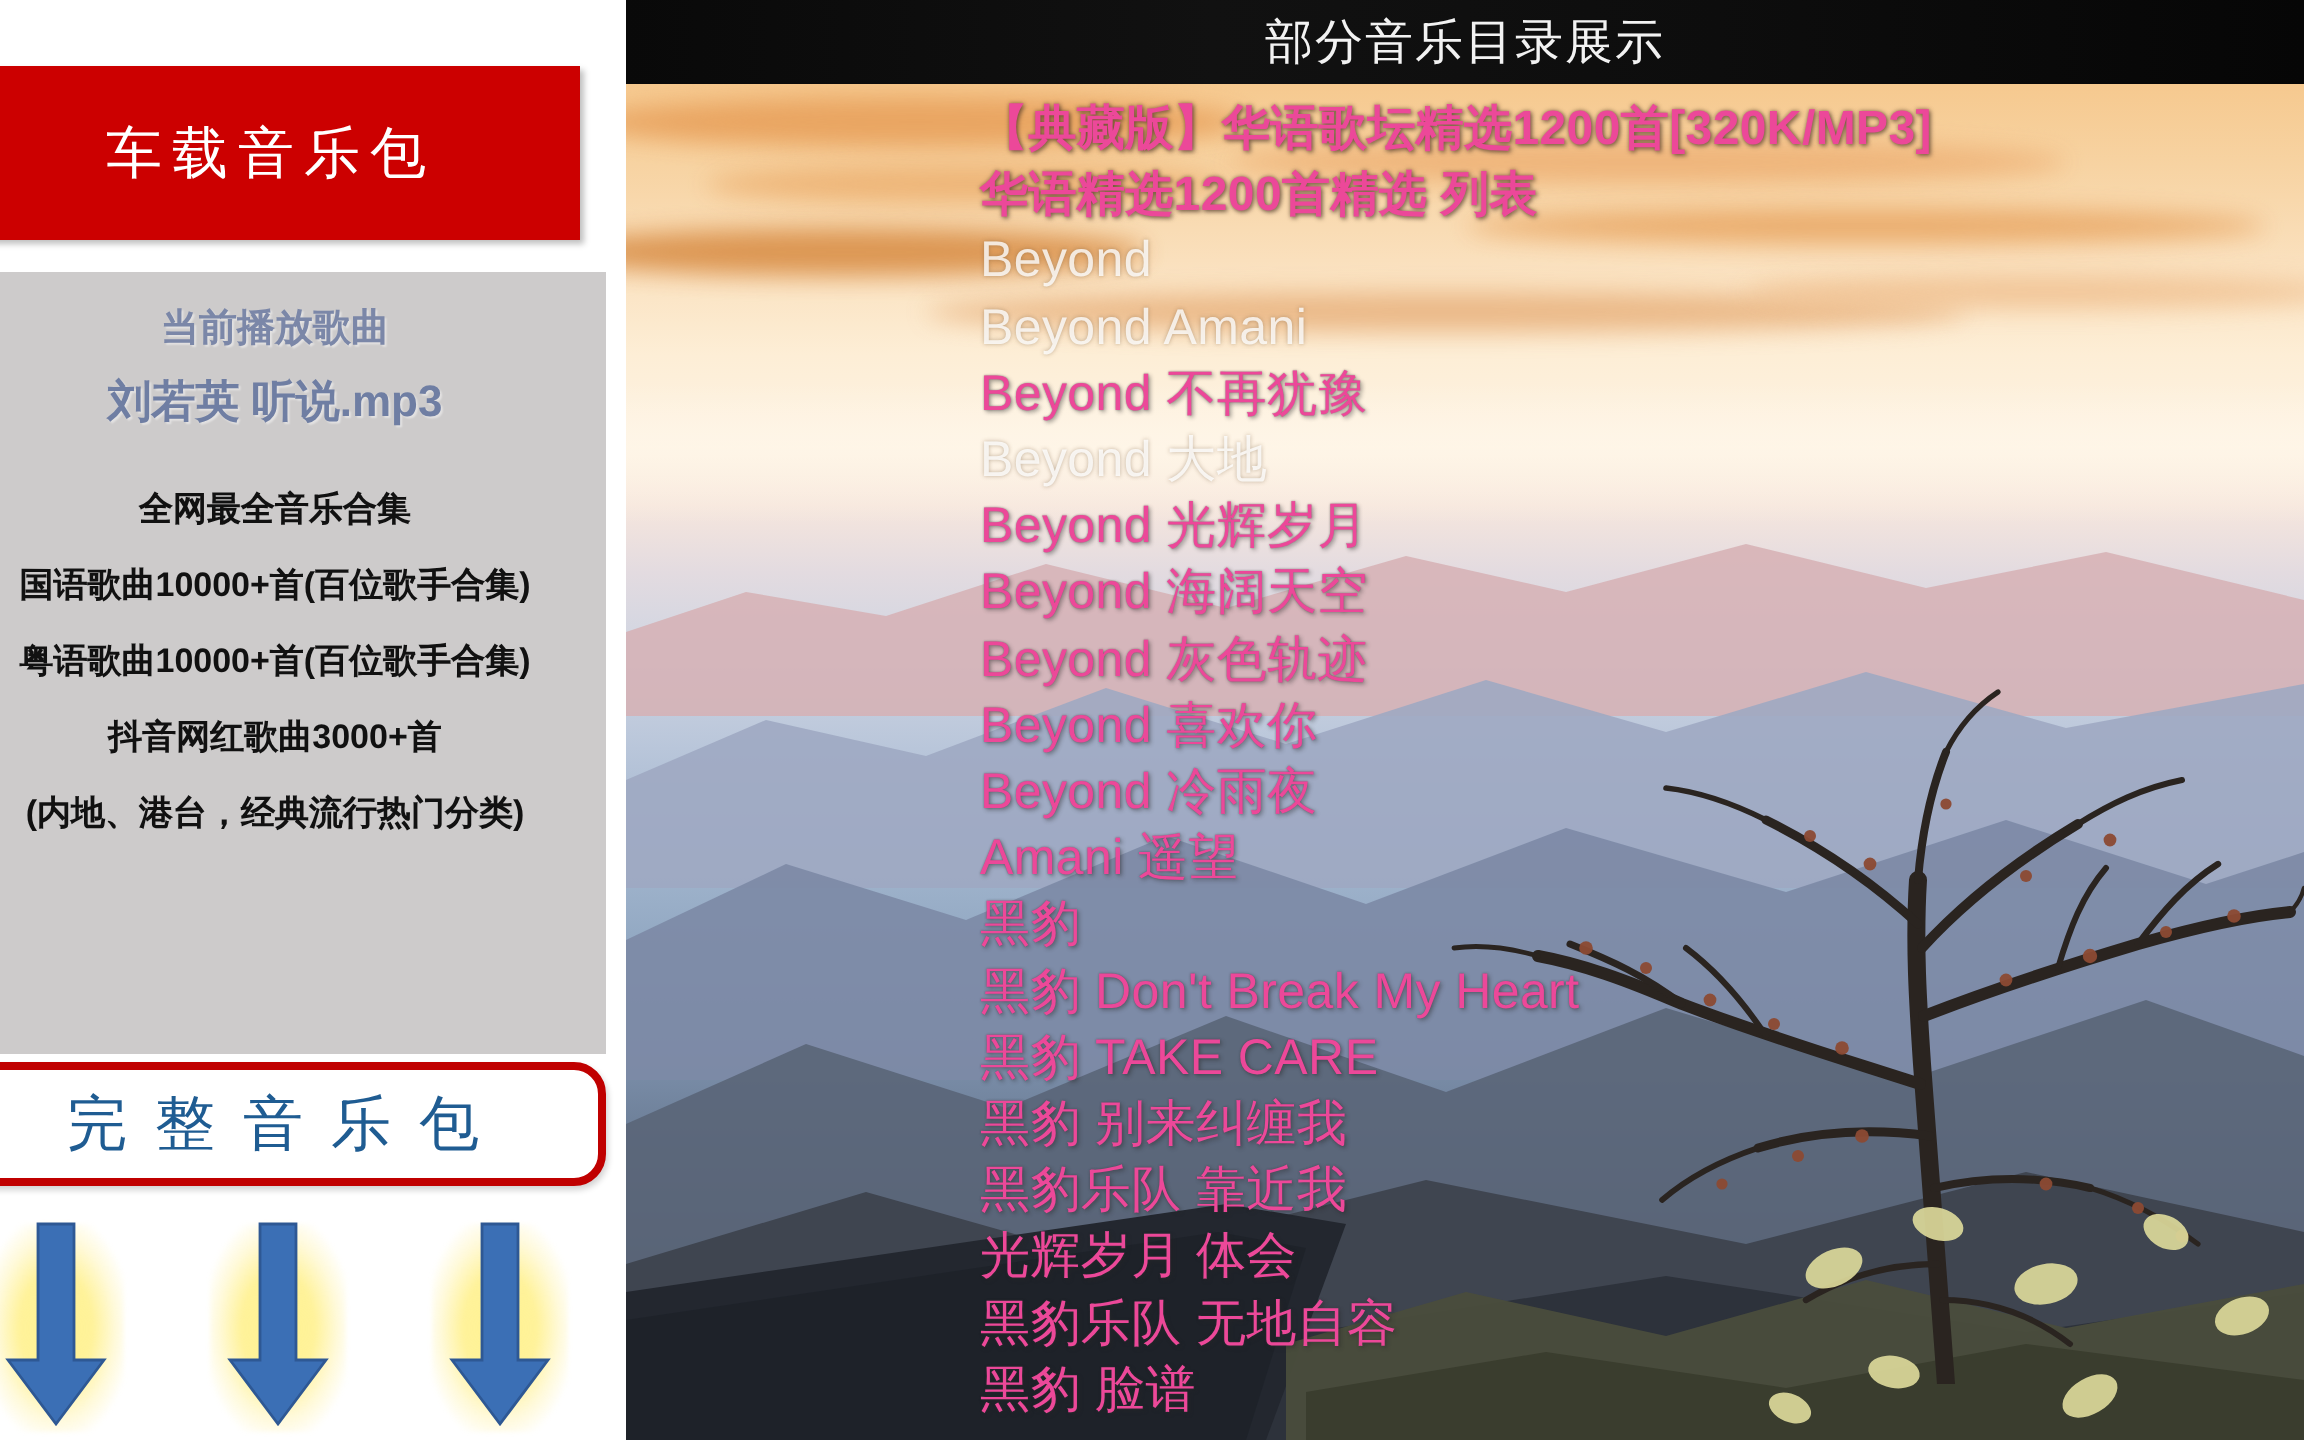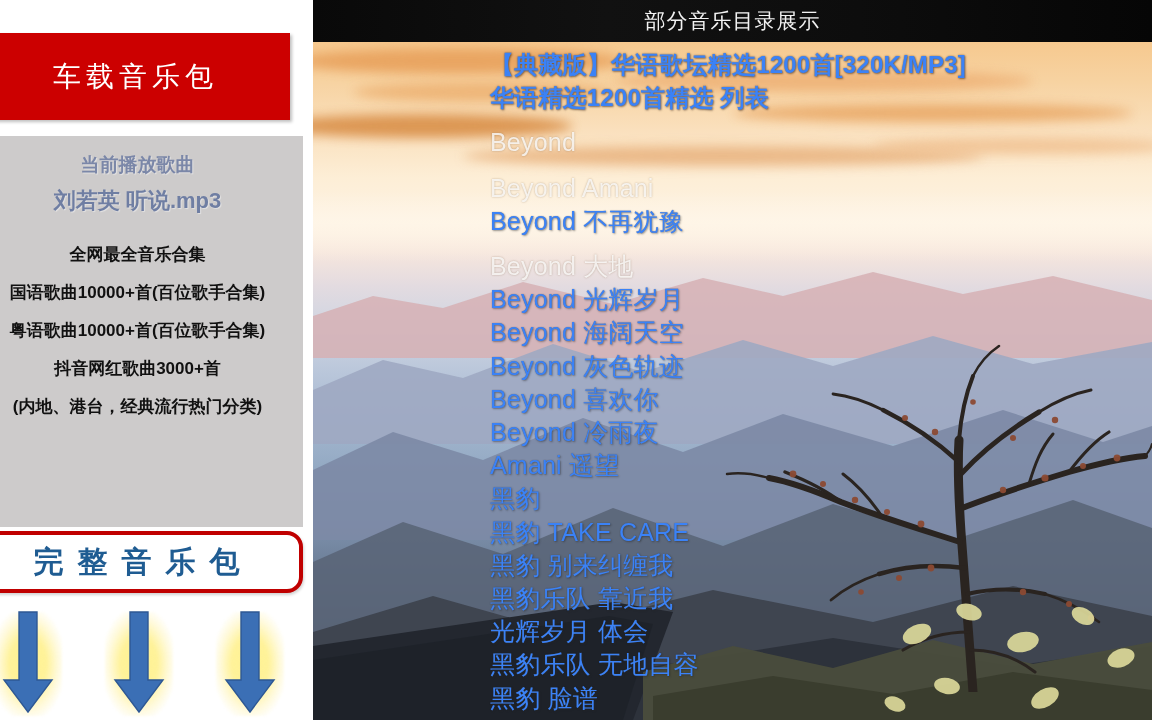--- a/index.html
+++ b/index.html
@@ -75,21 +75,21 @@
     width: 333px; height: 62px;
     background: #ffffff;
     border: 4px solid #C00000;
     border-radius: 16px;
     display: flex; align-items: center; justify-content: center;
     box-shadow: 1px 2px 3px rgba(0,0,0,0.18);
   }
   #cta-text {
     color: #1F5C92;
     font-size: 30px;
-    font-weight: 700;
+    font-weight: 400;
     letter-spacing: 14px;
     text-indent: 14px;
     white-space: nowrap;
   }
 
   
   #arrow-row {
     position: absolute; left: -28px; top: 608px;
     width: 333px; height: 112px;
     display: flex; justify-content: space-around; align-items: flex-start;
@@ -121,21 +121,21 @@
   }
   #header-bar {
     position: absolute; left: 0; top: 0;
     width: 839px; height: 42px;
     background: linear-gradient(90deg,#090909 0%, #111111 35%, #0d0d0d 65%, #060606 100%);
     display: flex; align-items: center; justify-content: center;
     z-index: 5;
   }
   #header-title {
     color: #f2f2f2;
-    font-size: 21px;
+    font-size: 24px;
     font-weight: 400;
     letter-spacing: 1px;
     white-space: nowrap;
   }
 
   
   #photo {
     position: absolute; left: 0; top: 42px;
     width: 839px; height: 678px;
     overflow: hidden;
@@ -171,32 +171,31 @@
     position: absolute; left: 0; top: 0;
     width: 839px; height: 720px;
     padding-left: 177px;
     padding-top: 48px;
     z-index: 4;
     pointer-events: auto;
   }
   .song-line {
     font-size: 25px;
     line-height: 33.2px;
-    color: #3b82f6;
+    color: #ec4899;
     white-space: nowrap;
     font-weight: 400;
     letter-spacing: 0.2px;
     text-shadow:
        0 0 1px rgba(60,60,60,.55),
        1px 1px 2px rgba(40,40,40,.45);
   }
   .song-line.faint {
     color: rgba(255,255,255,0.80);
     text-shadow: 0 0 2px rgba(120,90,60,.45);
-    margin-top: 12px;
   }
   .song-line.head {
     font-weight: 700;
     font-size: 24px;
     text-shadow: 0 0 2px rgba(80,60,40,.6), 1px 1px 2px rgba(60,40,30,.5);
   }
 </style>
 </head>
 <body>
 
@@ -360,20 +359,21 @@
         <div class="song-line faint">Beyond Amani</div>
         <div class="song-line">Beyond 不再犹豫</div>
         <div class="song-line faint">Beyond 大地</div>
         <div class="song-line">Beyond 光辉岁月</div>
         <div class="song-line">Beyond 海阔天空</div>
         <div class="song-line">Beyond 灰色轨迹</div>
         <div class="song-line">Beyond 喜欢你</div>
         <div class="song-line">Beyond 冷雨夜</div>
         <div class="song-line">Amani 遥望</div>
         <div class="song-line">黑豹</div>
+        <div class="song-line">黑豹 Don't Break My Heart</div>
         <div class="song-line">黑豹 TAKE CARE</div>
         <div class="song-line">黑豹 别来纠缠我</div>
         <div class="song-line">黑豹乐队 靠近我</div>
         <div class="song-line">光辉岁月 体会</div>
         <div class="song-line">黑豹乐队 无地自容</div>
         <div class="song-line">黑豹 脸谱</div>
       </div>
   </div>
 </div>
 

